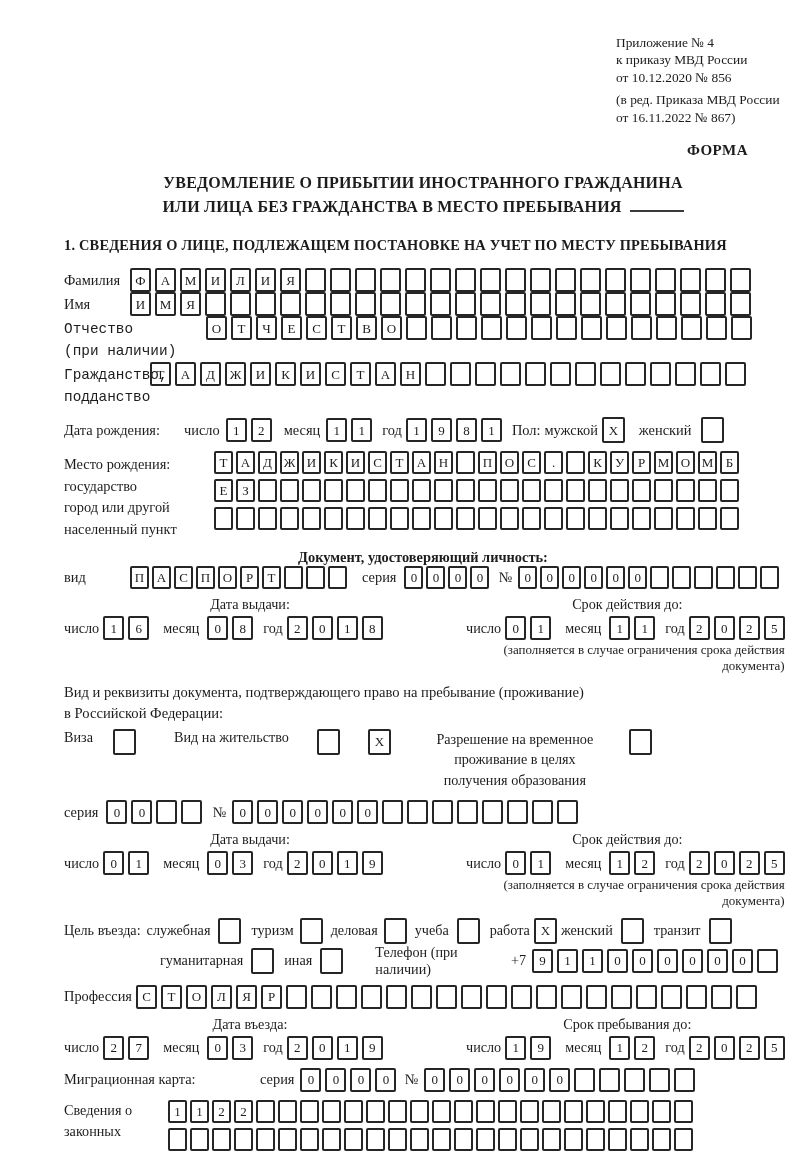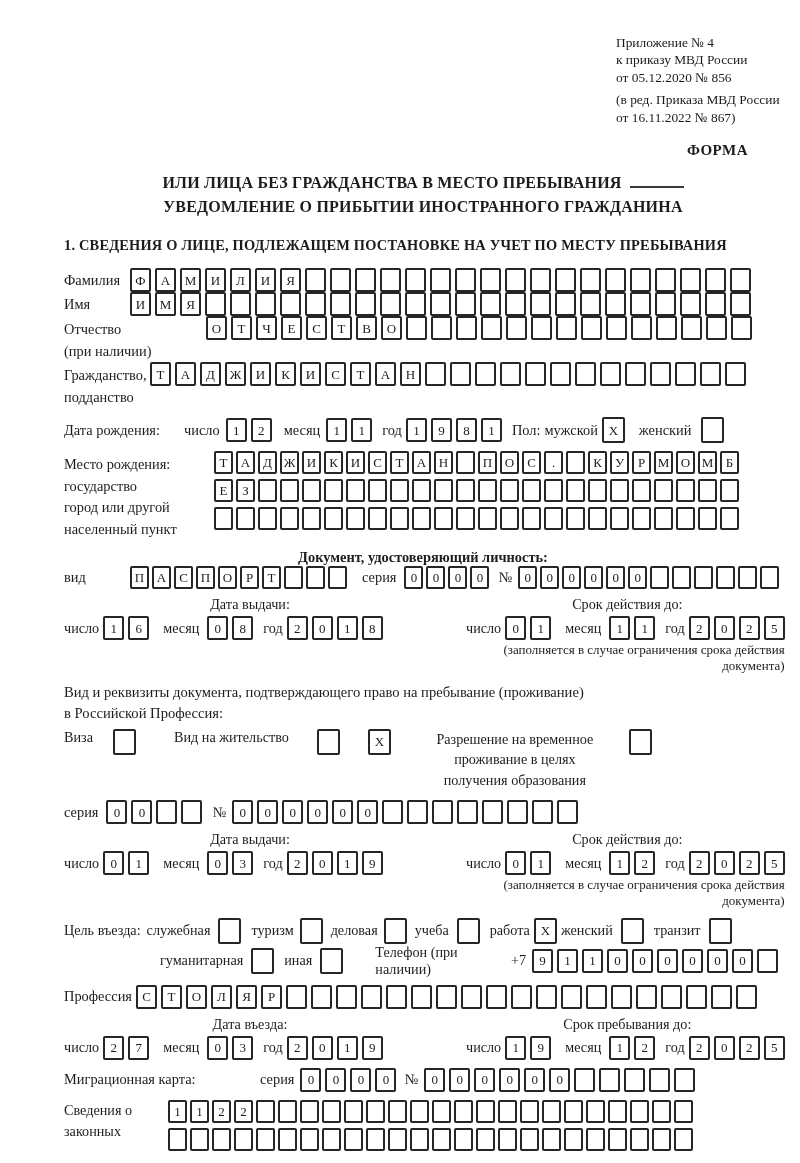--- a/index.html
+++ b/index.html
@@ -21,21 +21,21 @@
   .cells{display:inline-flex;flex:none;}
   .cell{box-sizing:border-box;flex:none;width:21px;height:24px;border:2px solid #262626;border-radius:2px;
         margin-right:4px;display:inline-flex;align-items:center;justify-content:center;
         font-size:13px;line-height:1;}
   .tight .cell{width:19px;height:23px;margin-right:3px;}
   .cb .cell{width:23px;height:26px;}
 
   .lbl{flex:none;}
   .w66{width:66px;} .w142{width:142px;} .w86{width:86px;} .w112{width:112px;}
   .w150{width:150px;} .w72{width:72px;}
-  .two-line{line-height:22px;padding-top:2px;}
+  .two-line{line-height:22px;padding-top:2px;font-family:Liberation Mono, monospace;}
   .bp-labels{line-height:21.5px;padding-top:3px;}
   .bp-cells .cells{margin-bottom:5px;}
   .center-bold{margin-top:9px;text-align:center;font-weight:700;font-size:14.4px;}
 
   .dates{display:flex;margin-top:7px;}
   .dcol-l{width:372px;flex:none;}
   .dcol-r{flex:1;padding-left:30px;}
   .dtitle{font-size:14.2px;text-align:center;line-height:1.2;}
   .drow{display:flex;align-items:center;margin-top:3px;font-size:14.2px;}
   .limit-note{font-size:13px;text-align:right;margin-top:2px;line-height:1.2;padding-right:4px;}
@@ -53,32 +53,32 @@
   .rep-cells .cells{margin-bottom:5px;}
 </style>
 </head>
 <body>
 
 <div class="page">
 
   <div class="appendix">
     <div>Приложение № 4</div>
     <div>к приказу МВД России</div>
-    <div>от 05.12.2020 № 856</div>
+    <div>от 10.12.2020 № 856</div>
     <div class="appendix-gap">(в ред. Приказа МВД России</div>
     <div>от 16.11.2022 № 867)</div>
   </div>
 
   <div class="forma">ФОРМА</div>
 
   <div class="title">
+    <div>УВЕДОМЛЕНИЕ О ПРИБЫТИИ ИНОСТРАННОГО ГРАЖДАНИНА</div>
     <div>
       <span>ИЛИ ЛИЦА БЕЗ ГРАЖДАНСТВА В МЕСТО ПРЕБЫВАНИЯ</span><span class="title-blank"></span>
     </div>
-    <div>УВЕДОМЛЕНИЕ О ПРИБЫТИИ ИНОСТРАННОГО ГРАЖДАНИНА</div>
   </div>
 
   <div class="section-title">1. СВЕДЕНИЯ О ЛИЦЕ, ПОДЛЕЖАЩЕМ ПОСТАНОВКЕ НА УЧЕТ ПО МЕСТУ ПРЕБЫВАНИЯ</div>
 
   <div class="frow" style="margin-top:14px;">
     <span class="lbl w66">Фамилия</span>
     <span class="cells">
         <span class="cell">Ф</span>
         <span class="cell">А</span>
         <span class="cell">М</span>
@@ -404,21 +404,21 @@
             <span class="cell">2</span>
             <span class="cell">5</span>
           </span>
       </div>
       <div class="limit-note">(заполняется в случае ограничения срока действия документа)</div>
     </div>
   </div>
 
   <div class="para">
     <div>Вид и реквизиты документа, подтверждающего право на пребывание (проживание)</div>
-    <div>в Российской Профессия:</div>
+    <div>в Российской Федерации:</div>
   </div>
 
   <div class="permit-row">
     <span>Виза</span>
     <span class="cells cb ml4">
         <span class="cell"></span>
       </span>
     <span class="ml18">Вид на жительство</span>
     <span class="cells cb ml12">
         <span class="cell"></span>

